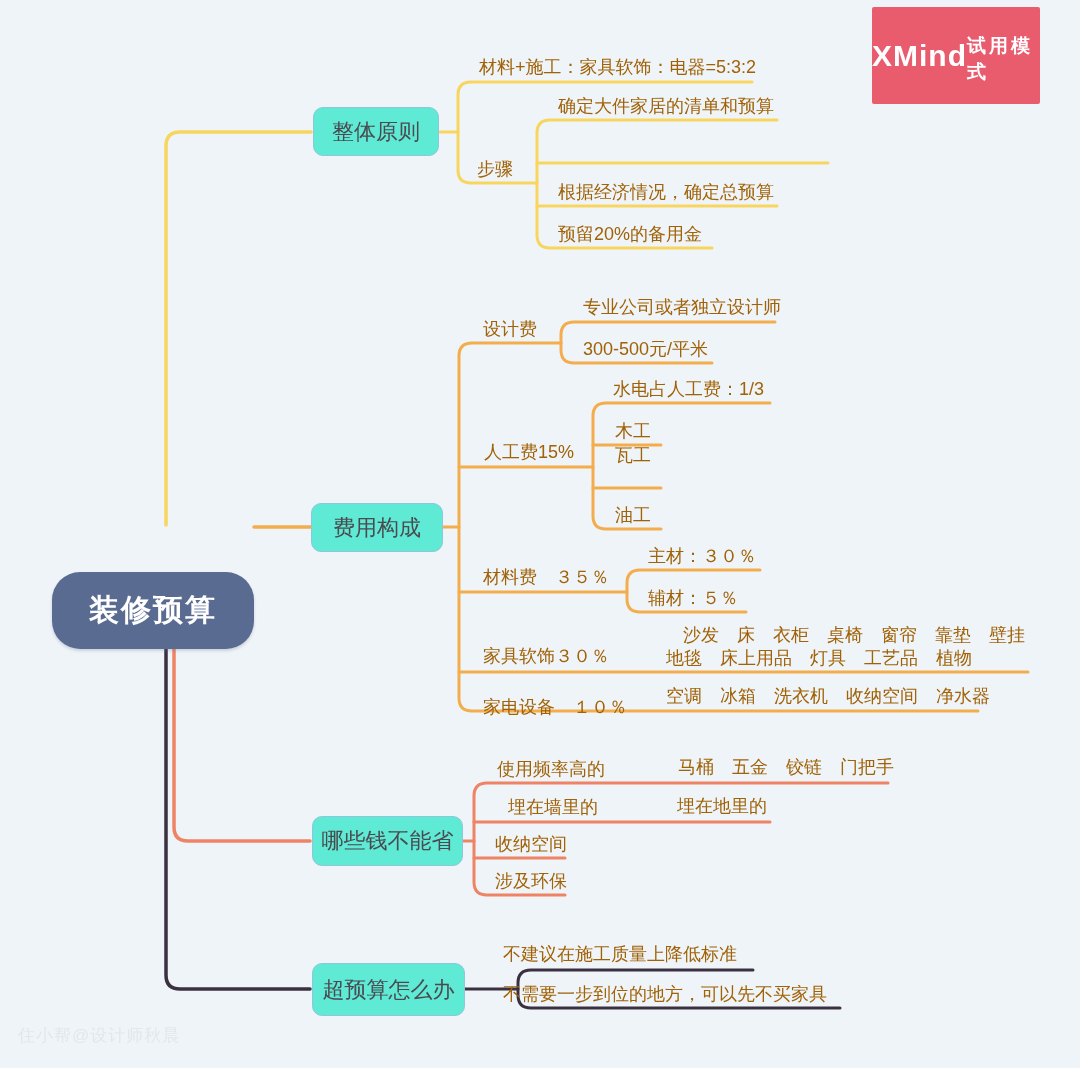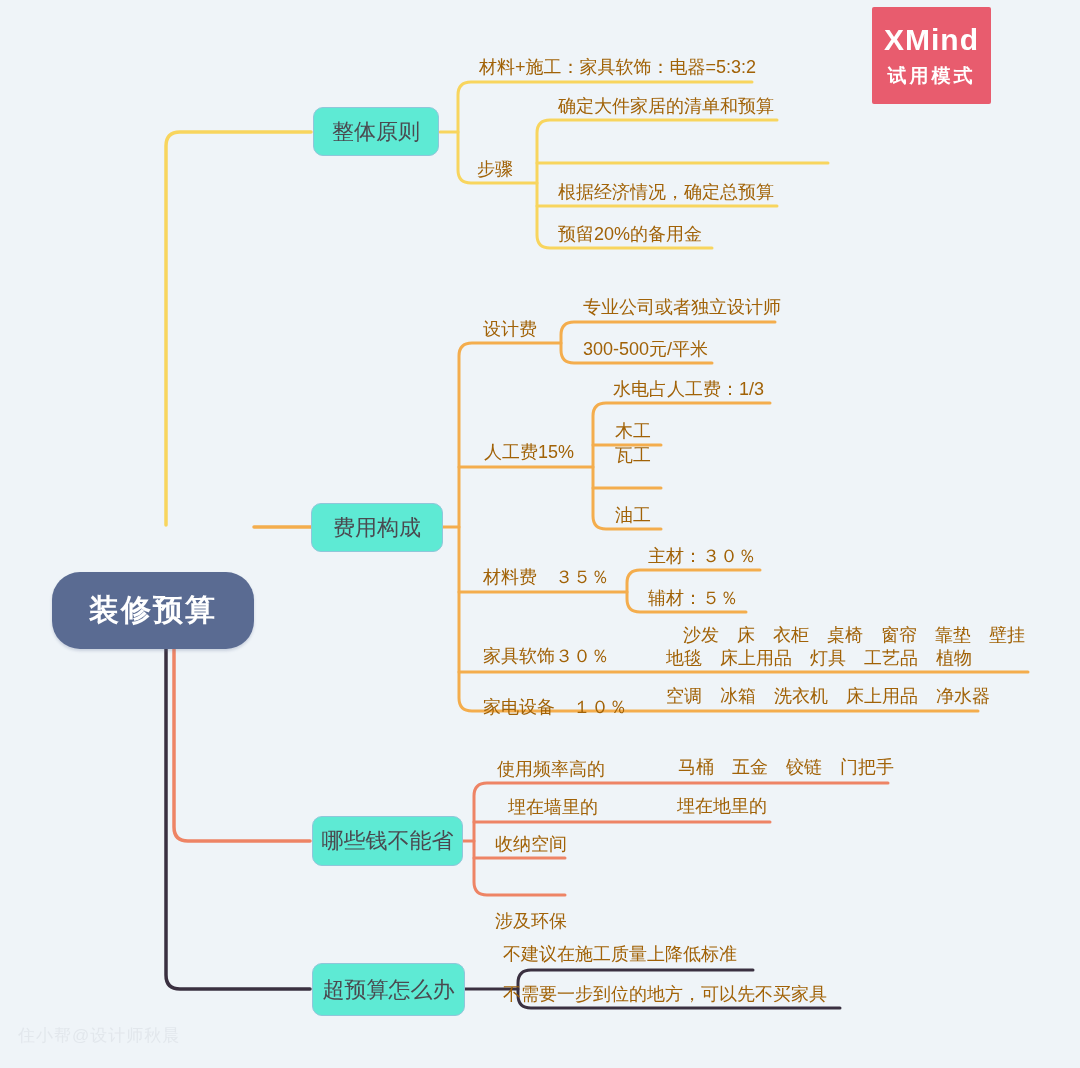--- a/index.html
+++ b/index.html
@@ -6,22 +6,22 @@
   body{font-family:"Liberation Sans","DejaVu Sans",sans-serif;}
   #canvas{position:relative;width:1080px;height:1068px;background:#eff4f8;overflow:hidden;}
   #wires{position:absolute;left:0;top:0;}
   .node{position:absolute;display:flex;align-items:center;justify-content:center;
         background:#5eead4;border:1px solid #90c6da;border-radius:10px;
         color:#4a4a50;font-size:22px;box-sizing:border-box;}
   .root{position:absolute;display:flex;align-items:center;justify-content:center;
         background:#5a6b92;border-radius:28px;color:#ffffff;font-size:30px;
         font-weight:bold;letter-spacing:2px;box-shadow:0 2px 3px rgba(90,107,146,.25);margin-top:48px;}
   .topic{position:absolute;font-size:18px;color:#a16207;white-space:nowrap;line-height:1.2;}
-  .badge{position:absolute;left:872px;top:7px;width:119px;height:97px;background:#e85c6e;
-         border-radius:2px;display:flex;flex-direction:column;align-items:center;justify-content:center;
+  .badge{position:absolute;left:872px;top:7px;width:168px;height:97px;background:#e85c6e;
+         border-radius:2px;display:flex;flex-direction:row;align-items:center;justify-content:center;
          color:#ffffff;}
   .badge .brand{font-size:30px;font-weight:bold;letter-spacing:1px;}
   .badge .mode{font-size:19px;font-weight:bold;letter-spacing:3px;margin-top:6px;}
   .watermark{position:absolute;left:18px;top:1024px;font-size:17px;color:#e2e7ec;letter-spacing:1px;}
 </style>
 </head>
 <body>
 
 <div id="canvas">
 
@@ -96,28 +96,28 @@
   <div class="topic" style="left:615px;top:421px;">木工</div>
   <div class="topic" style="left:615px;top:445px;">瓦工</div>
   <div class="topic" style="left:615px;top:505px;">油工</div>
   <div class="topic" style="left:483px;top:567px;">材料费　３５％</div>
   <div class="topic" style="left:648px;top:546px;">主材：３０％</div>
   <div class="topic" style="left:648px;top:588px;">辅材：５％</div>
   <div class="topic" style="left:483px;top:646px;">家具软饰３０％</div>
   <div class="topic" style="left:683px;top:625px;">沙发　床　衣柜　桌椅　窗帘　靠垫　壁挂</div>
   <div class="topic" style="left:666px;top:648px;">地毯　床上用品　灯具　工艺品　植物</div>
   <div class="topic" style="left:483px;top:685px;margin-top:12px;">家电设备　１０％</div>
-  <div class="topic" style="left:666px;top:686px;">空调　冰箱　洗衣机　床上用品　净水器</div>
+  <div class="topic" style="left:666px;top:686px;">空调　冰箱　洗衣机　收纳空间　净水器</div>
 
   <div class="topic" style="left:497px;top:759px;">使用频率高的</div>
   <div class="topic" style="left:678px;top:757px;">马桶　五金　铰链　门把手</div>
   <div class="topic" style="left:508px;top:797px;">埋在墙里的</div>
   <div class="topic" style="left:677px;top:796px;">埋在地里的</div>
   <div class="topic" style="left:495px;top:834px;">收纳空间</div>
-  <div class="topic" style="left:495px;top:871px;margin-top:40px;">涉及环保</div>
+  <div class="topic" style="left:495px;top:871px;">涉及环保</div>
 
   <div class="topic" style="left:503px;top:944px;">不建议在施工质量上降低标准</div>
   <div class="topic" style="left:503px;top:984px;">不需要一步到位的地方，可以先不买家具</div>
 
   <div class="badge">
     <div class="brand">XMind</div>
     <div class="mode">试用模式</div>
   </div>
 
   <div class="watermark">住小帮@设计师秋晨</div>

